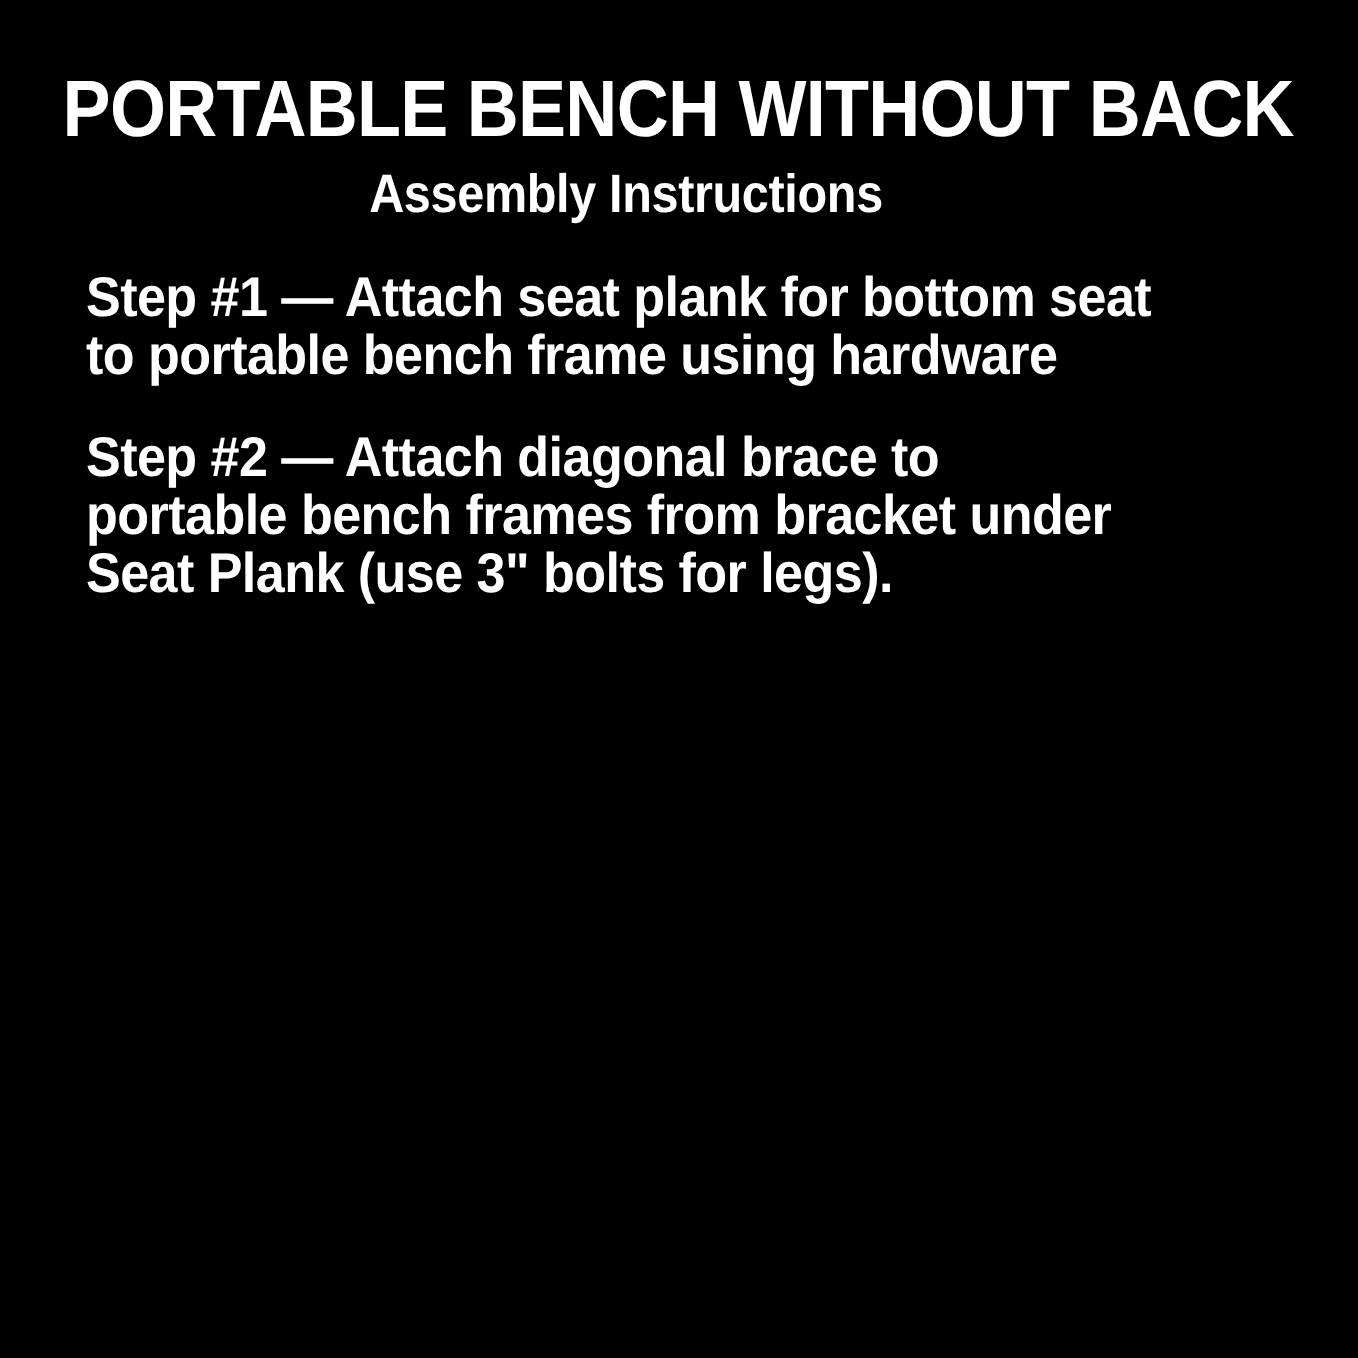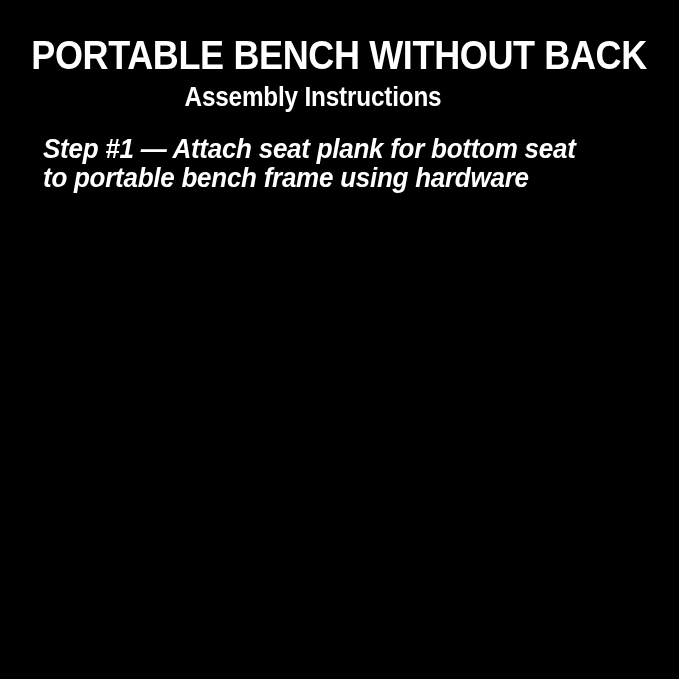--- a/index.html
+++ b/index.html
@@ -58,21 +58,20 @@
 
   
   .steps-block {
     margin-top: 22px;
     padding-left: 43px;
     padding-right: 14px;
   }
 
   .step {
     margin-bottom: 22px;
-    font-style: italic;
   }
   .step:last-child {
     margin-bottom: 0;
   }
 
   .step-line {
     display: block;
     color: #ffffff;
     font-family: "Liberation Sans", "DejaVu Sans", sans-serif;
     font-weight: 700;
@@ -95,17 +94,22 @@
     <h2 class="poster-subtitle">Assembly Instructions</h2>
   </div>
 
   <div class="steps-block">
 
     <div class="step">
       <span class="step-line">Step #1  —  Attach seat plank for bottom seat</span>
       <span class="step-line">to portable bench frame using hardware</span>
     </div>
 
+    <div class="step">
+      <span class="step-line">Step #2  —  Attach diagonal brace to</span>
+      <span class="step-line">portable bench frames from bracket under</span>
+      <span class="step-line">Seat Plank (use 3" bolts for legs).</span>
+    </div>
 
 
   </div>
 
 </div>
 
 </body></html>

